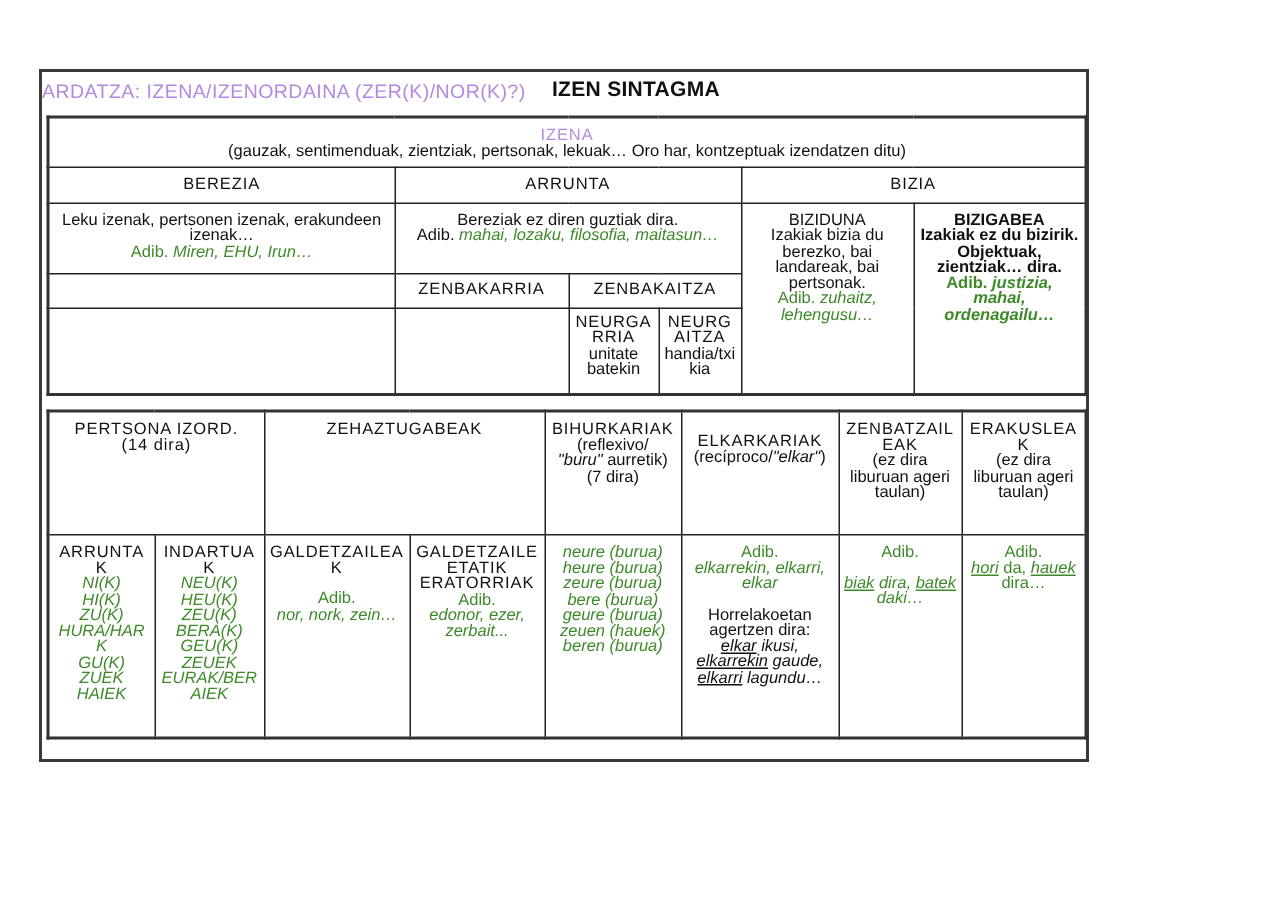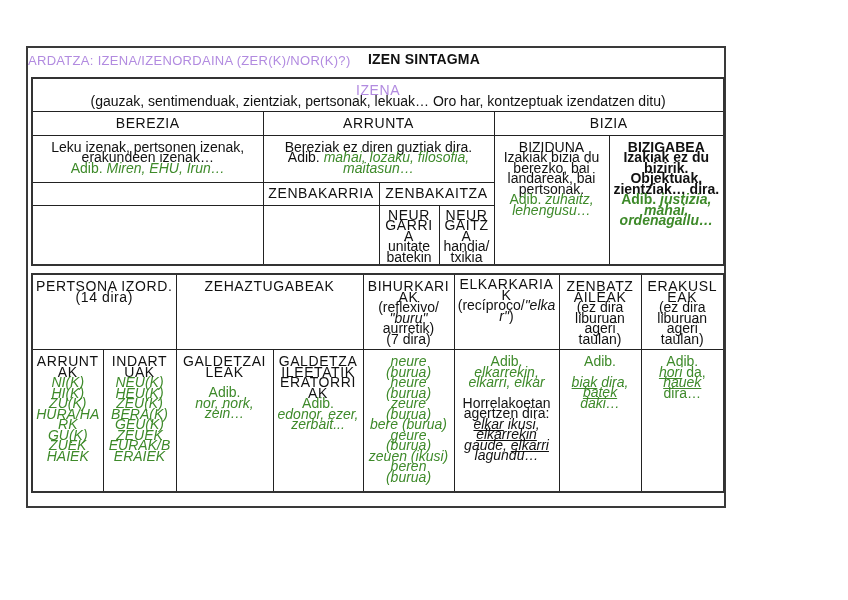--- a/index.html
+++ b/index.html
@@ -5,21 +5,21 @@
   html, body { margin:0; padding:0; background:#ffffff; }
   body { width:848px; height:600px; position:relative; overflow:hidden;
          font-family:"Liberation Sans", sans-serif; color:#111; }
   .title { position:absolute; left:0; width:848px; top:27px; text-align:center;
            font-family:"Liberation Sans", sans-serif; font-weight:bold; font-size:14px; letter-spacing:0.2px;margin-top:24px; }
   .outer { position:absolute; left:26px; top:46px; width:700px; height:462px;
            border:2px solid #3a3a3a; box-sizing:border-box; }
   .axis { position:absolute; left:28px; top:53px; width:698px; text-align:left;
           font-size:13px; color:#b28be0; letter-spacing:0.3px; }
   table.t { position:absolute; border-collapse:collapse; table-layout:fixed;
-            font-size:14px; line-height:10.5px; }
+            font-size:11px; line-height:10.5px; }
   table.t td { border:1px solid #222; text-align:center; vertical-align:top; padding:2px 3px;
                box-sizing:border-box; word-wrap:break-word; overflow:hidden; }
   table.t { border:2px solid #333; }
   .lav { color:#b28be0; }
   .grn { color:#3e8a2a; }
   .it { font-style:italic; }
   .u { text-decoration:underline; }
   .blk { color:#111; }
   .hdr { letter-spacing:0.6px; }
   .sp { display:block; height:10px; }
@@ -114,21 +114,21 @@
       <span>PERTSONA IZORD.</span><br>
       <span>(14 dira)</span>
     </td>
     <td colspan="2" class="hdr" style="padding-top:6px;">ZEHAZTUGABEAK</td>
     <td style="padding-top:6px;">
       <span class="hdr">BIHURKARIAK</span><br>
       <span>(reflexivo/</span><br>
       <span class="it">"buru"</span><span> aurretik)</span><br>
       <span>(7 dira)</span>
     </td>
-    <td style="padding-top:4px;">
+    <td style="padding-top:14px;">
       <span class="hdr">ELKARKARIAK</span><br>
       <span>(recíproco/</span><span class="it">"elkar"</span><span>)</span>
     </td>
     <td style="padding-top:6px;">
       <span class="hdr">ZENBATZAILEAK</span><br>
       <span>(ez dira liburuan ageri taulan)</span>
     </td>
     <td style="padding-top:6px;">
       <span class="hdr">ERAKUSLEAK</span><br>
       <span>(ez dira liburuan ageri taulan)</span>
@@ -165,21 +165,21 @@
       <span class="hdr">GALDETZAILEETATIK ERATORRIAK</span><br>
       <span class="grn">Adib.</span><br>
       <span class="grn it">edonor, ezer, zerbait...</span>
     </td>
     <td style="padding-top:6px;">
       <span class="grn it">neure (burua)</span><br>
       <span class="grn it">heure (burua)</span><br>
       <span class="grn it">zeure (burua)</span><br>
       <span class="grn it">bere (burua)</span><br>
       <span class="grn it">geure  (burua)</span><br>
-      <span class="grn it">zeuen  (ikusi)</span><br>
+      <span class="grn it">zeuen  (hauek)</span><br>
       <span class="grn it">beren (burua)</span>
     </td>
     <td style="padding-top:6px;">
       <span class="grn">Adib.</span><br>
       <span class="grn it">elkarrekin, elkarri, elkar</span><br>
       <span class="sp"></span>
       <span class="blk">Horrelakoetan agertzen dira:</span><br>
       <span class="it u">elkar</span><span class="it"> ikusi, </span><span class="it u">elkarrekin</span><span class="it"> gaude, </span><span class="it u">elkarri</span><span class="it"> lagundu…</span>
     </td>
     <td style="padding-top:6px;">

